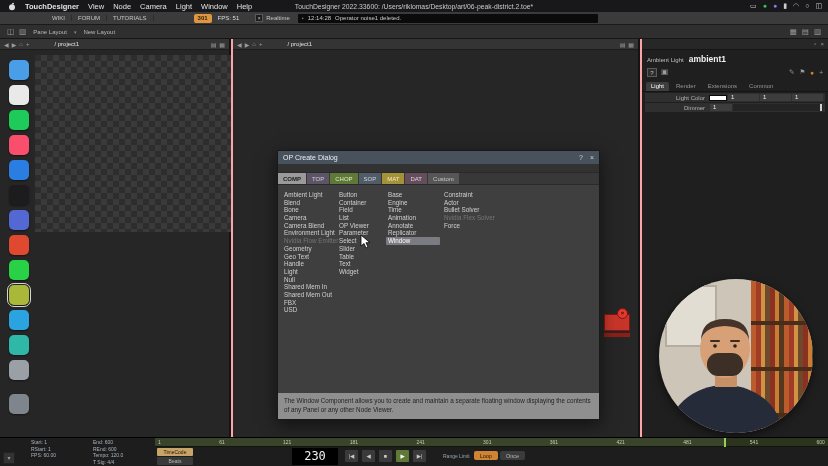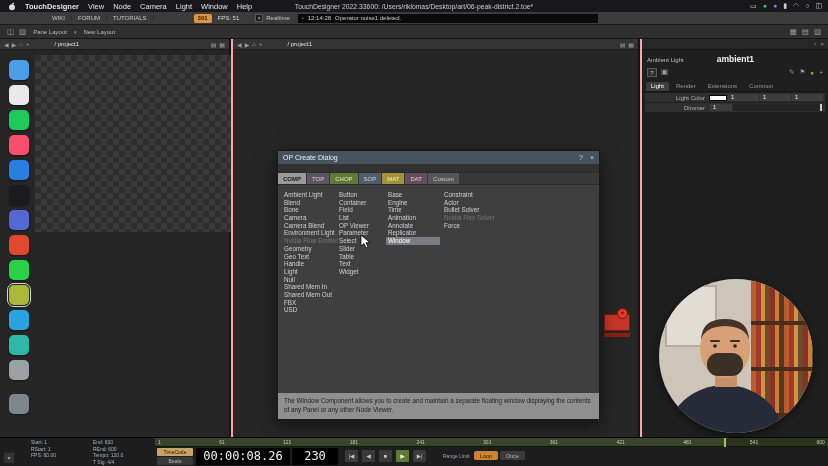--- a/index.html
+++ b/index.html
@@ -47,21 +47,21 @@
   .crumb .right{margin-left:auto;display:flex;gap:3px;color:#9a9a9a;}
   .checker{position:absolute;left:35px;top:16px;width:196px;height:177px;background-color:#2d2d2d;
     background-image:linear-gradient(45deg,#3a3a3a 25%,transparent 25%,transparent 75%,#3a3a3a 75%),
                      linear-gradient(45deg,#3a3a3a 25%,transparent 25%,transparent 75%,#3a3a3a 75%);
     background-size:12px 12px;background-position:0 0,6px 6px;}
 
   
   .pp-controls{height:11px;display:flex;justify-content:flex-end;gap:4px;padding:0 4px;align-items:center;font-size:6px;color:#9a9a9a;background:#272727;border-bottom:1px solid #161616;}
   .pp-header{display:flex;align-items:baseline;gap:5px;padding:4px 5px 1px;}
   .pp-type{font-size:6px;color:#c0c0c0;white-space:nowrap;}
-  .pp-name{font-size:8.5px;color:#f2f2f2;font-weight:bold;margin-left:28px;}
+  .pp-name{font-size:8.5px;color:#f2f2f2;font-weight:bold;}
   .pp-icons{display:flex;align-items:center;padding:2px 5px;gap:4px;font-size:6.5px;color:#9a9a9a;}
   .help-box{width:10px;height:9px;border:1px solid #5a5a5a;background:#2e2e2e;text-align:center;line-height:8px;font-size:6px;color:#c0c0c0;}
   .pp-icons .right{margin-left:auto;display:flex;gap:5px;align-items:center;}
   .pp-tabs{display:flex;gap:2px;padding:3px 4px 0;font-size:6px;border-bottom:1px solid #151515;}
   .pp-tab{padding:1px 5px 2px;color:#969696;}
   .pp-tab.selected{background:#3e3e3e;color:#fff;border-radius:2px 2px 0 0;}
   .pp-row{display:flex;align-items:center;height:9px;background:#2f2f2f;margin:1px 3px 0;padding:0 2px;}
   .pp-label{width:62px;text-align:right;font-size:6px;color:#b4b4b4;padding-right:4px;white-space:nowrap;}
   .swatch{width:18px;height:6px;border:1px solid #0a0a0a;}
   .pp-cell{flex:1;height:7px;background:#3d3d3d;margin-left:1px;font-size:6px;color:#ececec;line-height:7px;padding-left:3px;}
@@ -440,21 +440,20 @@
           <span>481</span>
           <span>541</span>
           <span>600</span>
         </div>
       <div class="tl-playhead" style="left: 84.5%;"></div>
     </div>
     <div class="tc-btns">
       <div class="tc-btn timecode">TimeCode</div>
       <div class="tc-btn beats">Beats</div>
     </div>
-    <div class="time-display">00:00:08.26</div>
     <div class="frame-display">230</div>
     <div class="transport">
 
     <div class="tr-btn">|◀</div>
         <div class="tr-btn">◀</div>
         <div class="tr-btn">■</div>
         <div class="tr-btn active">▶</div>
         <div class="tr-btn">▶|</div>
       </div>
     <div class="range">

